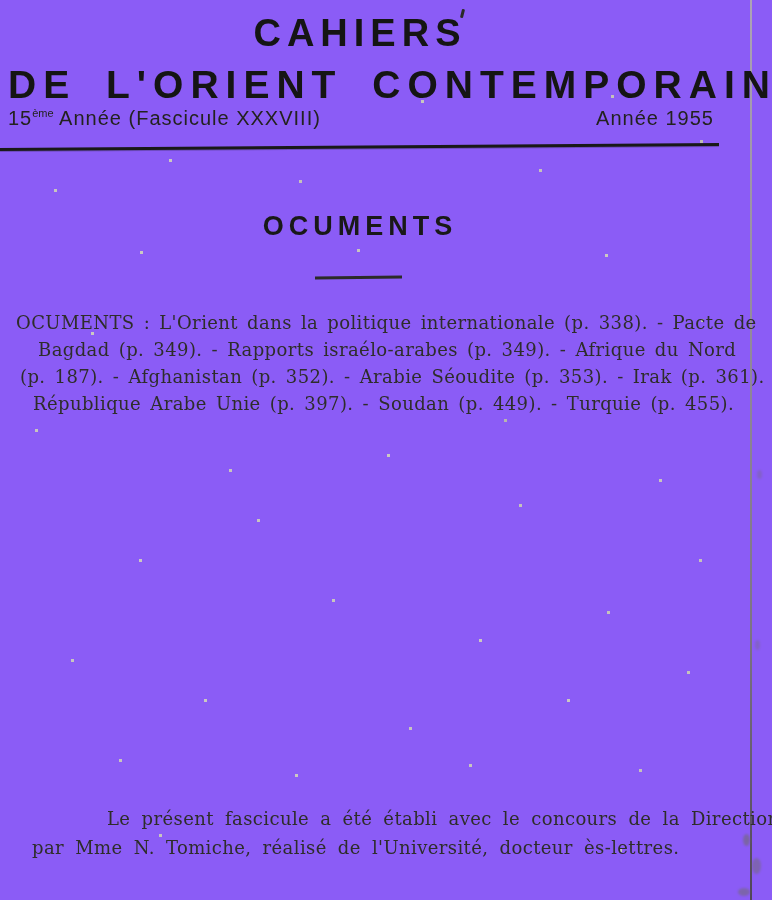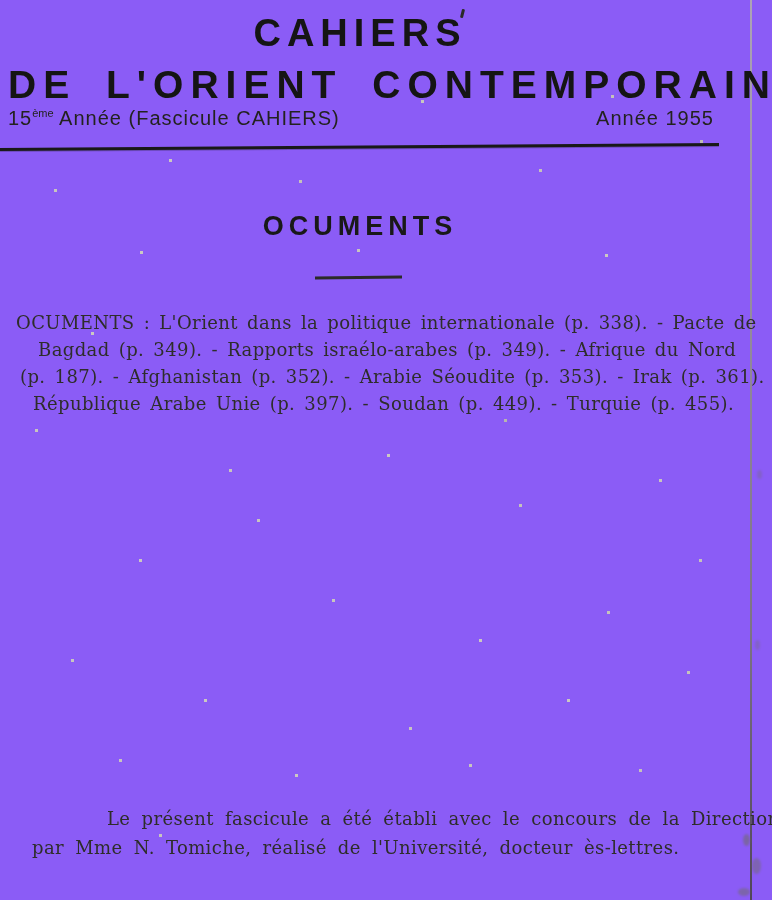--- a/index.html
+++ b/index.html
@@ -110,21 +110,21 @@
   <div class="smudge s2"></div>
   <div class="smudge s3"></div>
   <div class="smudge s4"></div>
   <div class="smudge s5"></div>
 
   <header>
     <h1 class="title1">CAHIERS</h1>
     <h1 class="title2">DE L'ORIENT CONTEMPORAIN</h1>
 
     <div class="edition-row">
-      <span class="edition-left"><span>15</span><sup>ème</sup><span> Année (Fascicule CAHIERS)</span></span>
+      <span class="edition-left"><span>15</span><sup>ème</sup><span> Année (Fascicule XXXVIII)</span></span>
       <span class="edition-right">Année 1955</span>
     </div>
 
     <div class="header-rule"></div>
   </header>
 
   <section>
     <h2 class="sommaire-heading">OCUMENTS</h2>
     <div class="sommaire-rule"></div>
 

